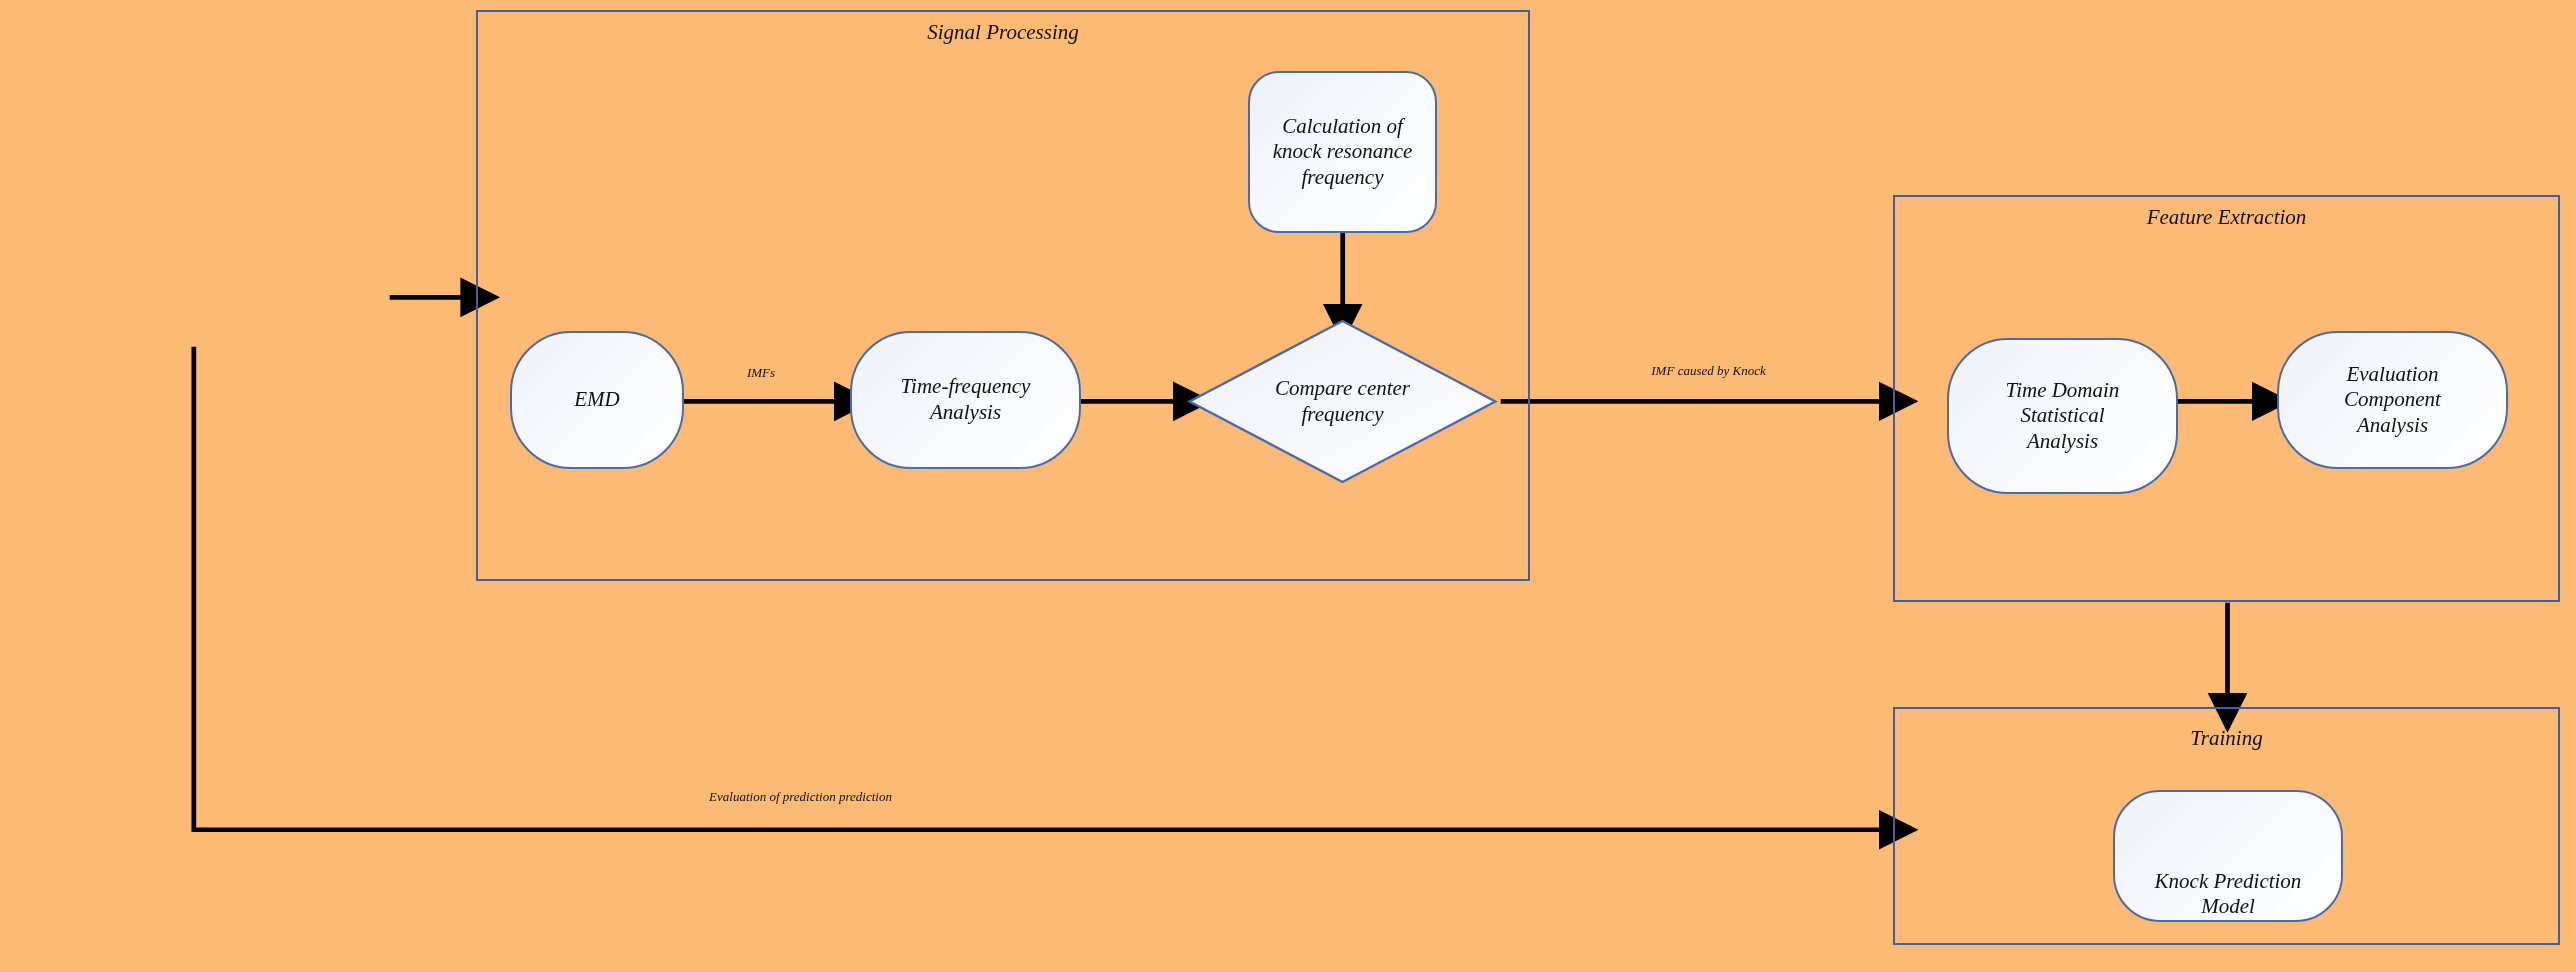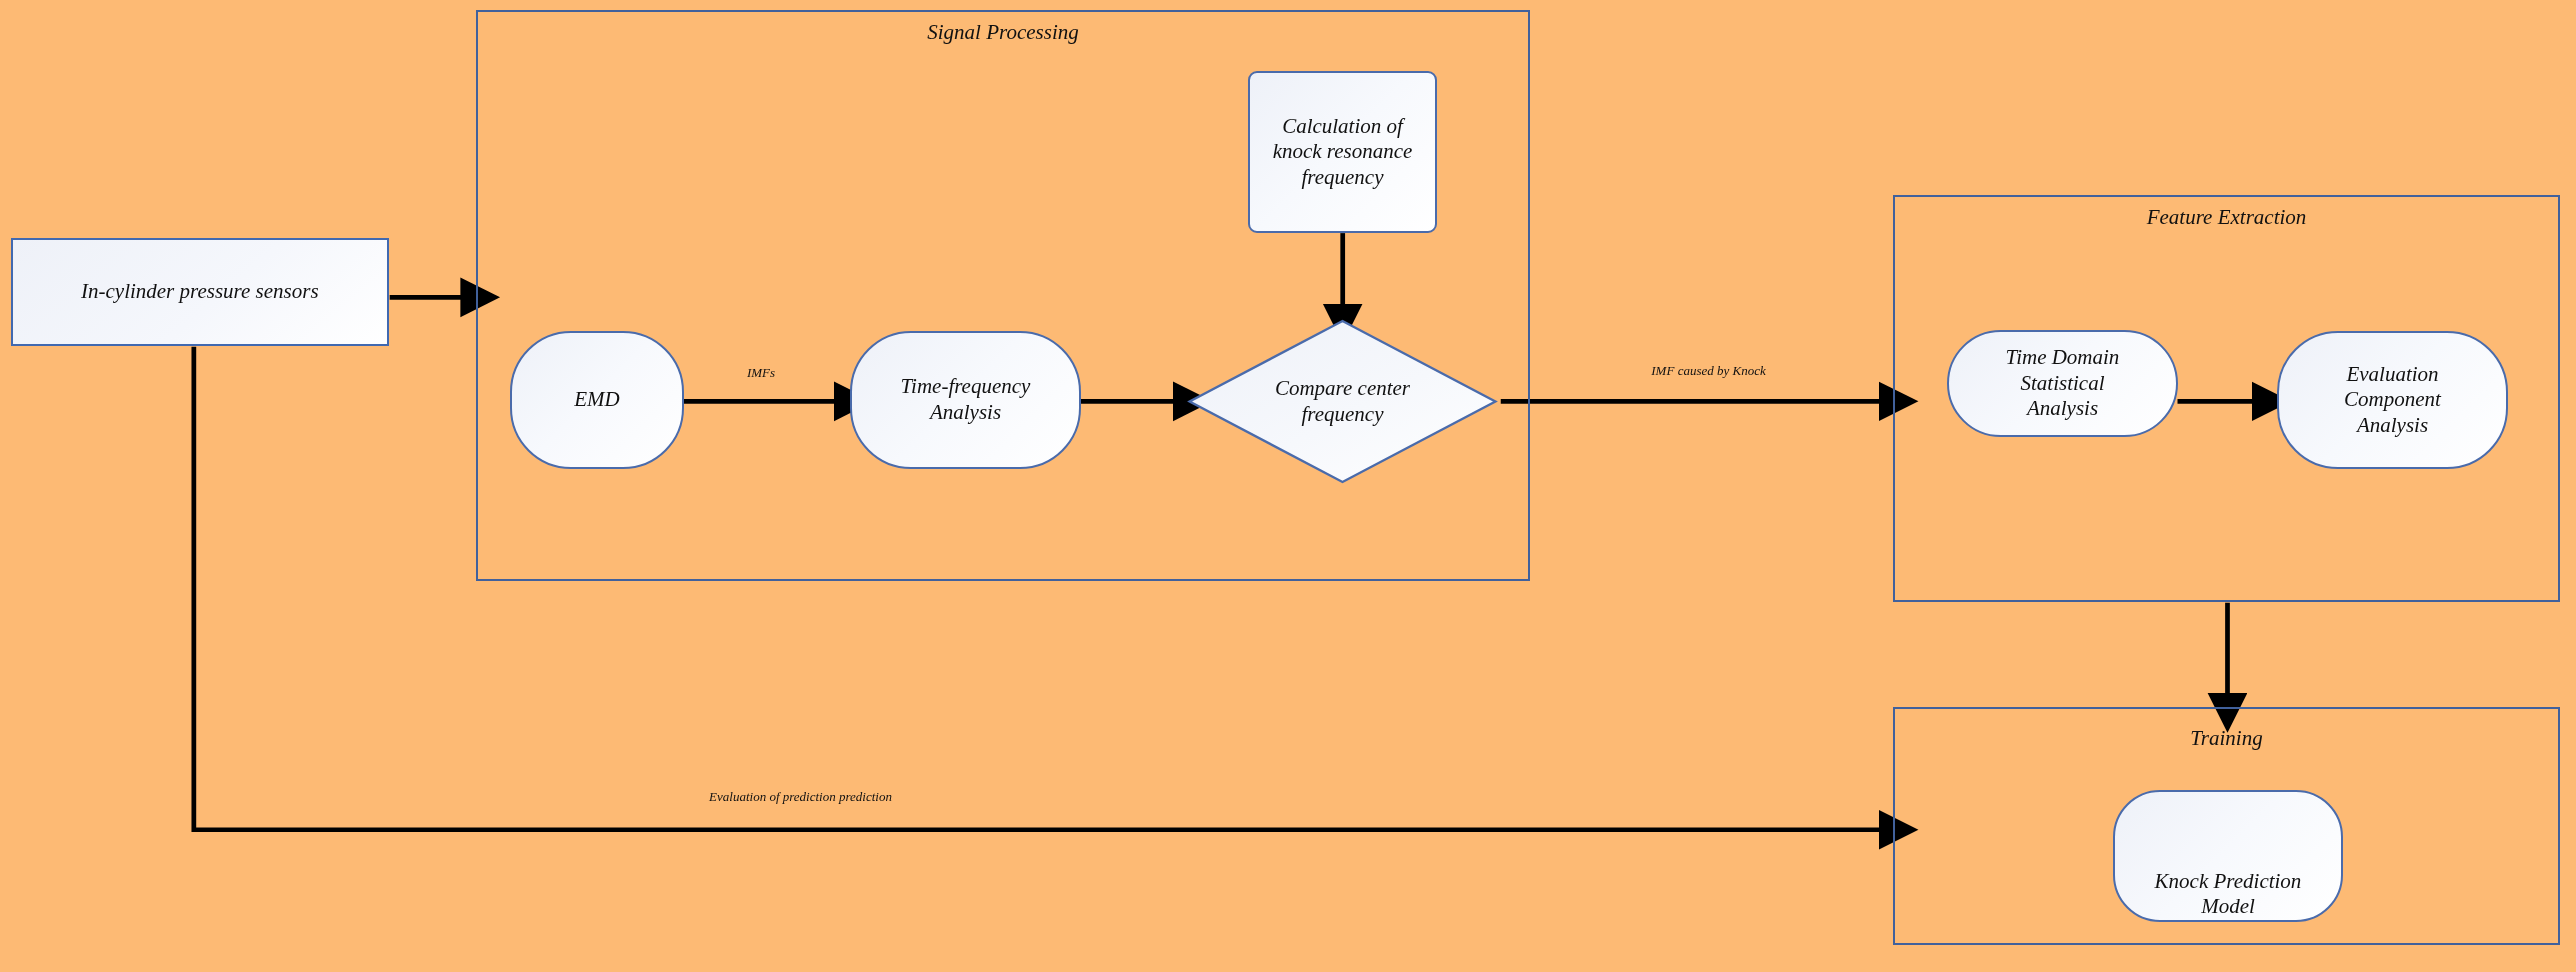--- a/index.html
+++ b/index.html
@@ -69,32 +69,31 @@
 
   <div class="group" style="left:476px;top:10px;width:1054px;height:571px;"></div>
   <div class="group-title" style="left:476px;top:20px;width:1054px;">Signal Processing</div>
 
   <div class="group" style="left:1893px;top:195px;width:667px;height:407px;"></div>
   <div class="group-title" style="left:1893px;top:205px;width:667px;">Feature Extraction</div>
 
   <div class="group" style="left:1893px;top:707px;width:667px;height:238px;"></div>
   <div class="group-title" style="left:1893px;top:717px;width:667px;margin-top:9px;">Training</div>
 
-  <div class="node rect" style="left:10.8px;top:238px;width:378px;height:108px;">In-cylinder pressure sensors</div>
 
   <div class="node proc" style="left:510px;top:331px;width:174px;height:138px;">EMD</div>
 
   <div class="node proc" style="left:850px;top:331px;width:231px;height:138px;">
     <span>
       <span>Time-frequency</span><br>
       <span>Analysis</span>
     </span>
   </div>
 
-  <div class="node proc" style="left:1248px;top:71px;width:189px;height:162px;border-radius:9px;">
+  <div class="node proc" style="left:1248px;top:71px;width:189px;height:162px;border-radius:31px;">
     <span>
       <span>Calculation of</span><br>
       <span>knock resonance</span><br>
       <span>frequency</span>
     </span>
   </div>
 
   <div class="diamond-wrap" style="left:1187px;top:319px;width:311px;height:165px;">
     <svg width="311" height="165" viewBox="0 0 460 245" style="position:absolute;left:0;top:0;">
       <defs>
@@ -107,21 +106,21 @@
       <polygon points="230,3 457,122.5 230,242 3,122.5" fill="url(#dgrad)" stroke="#4a6bab" stroke-width="3.5"></polygon>
     </svg>
     <div class="diamond-label">
       <span>
         <span>Compare center</span><br>
         <span>frequency</span>
       </span>
     </div>
   </div>
 
-  <div class="node proc" style="left:1947px;top:330px;width:231px;height:107px;">
+  <div class="node proc" style="left:1947px;top:338px;width:231px;height:156px;">
     <span>
       <span>Time Domain</span><br>
       <span>Statistical</span><br>
       <span>Analysis</span>
     </span>
   </div>
 
   <div class="node proc" style="left:2277px;top:331px;width:231px;height:138px;">
     <span>
       <span>Evaluation</span><br>

